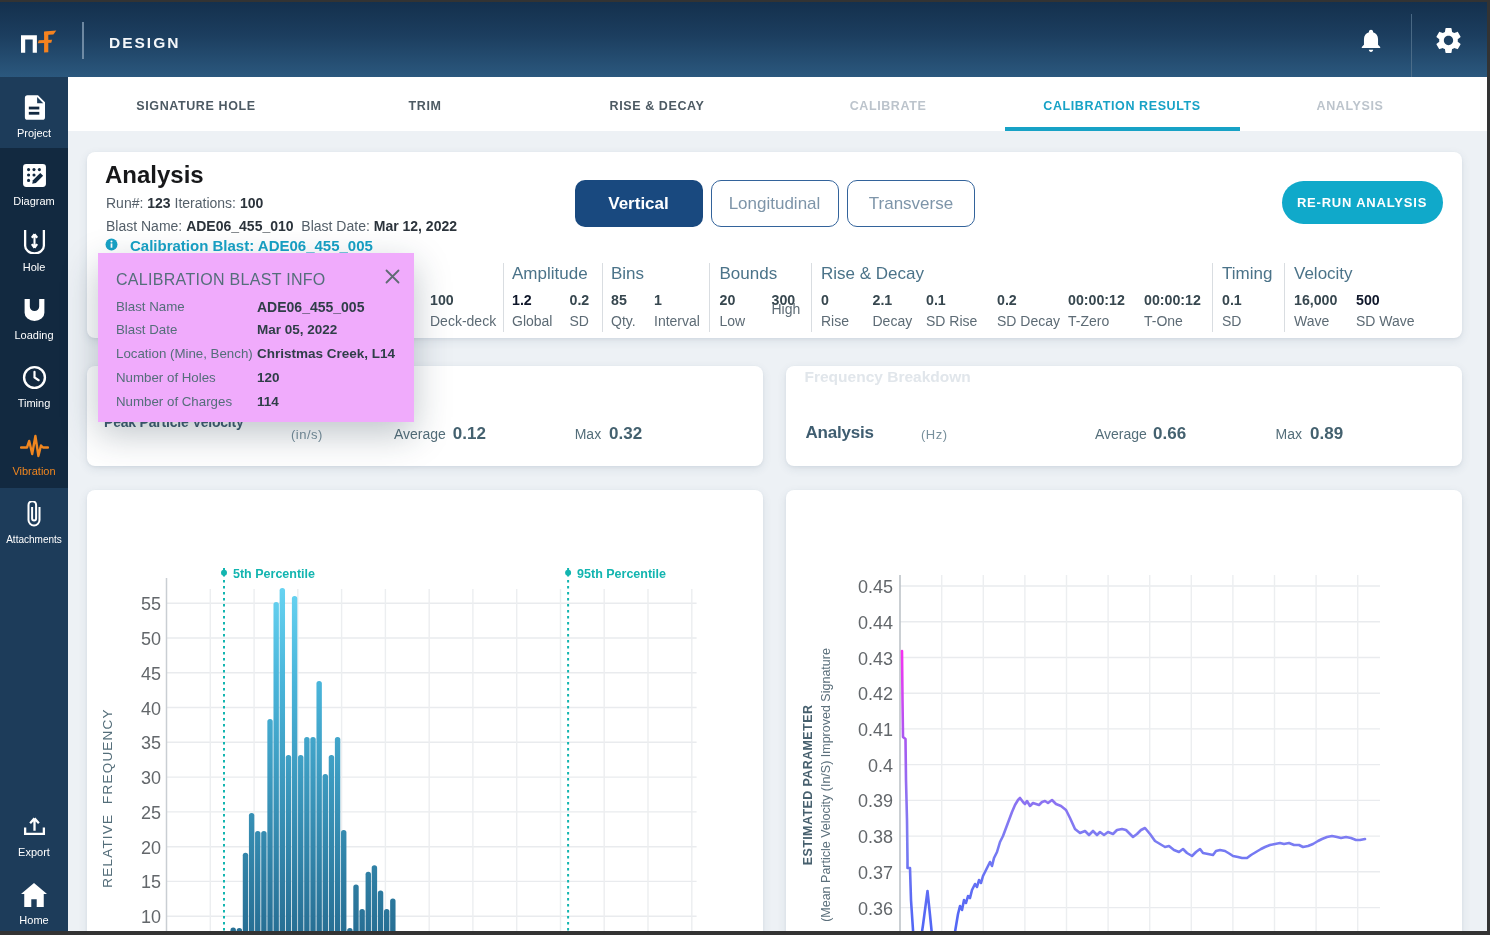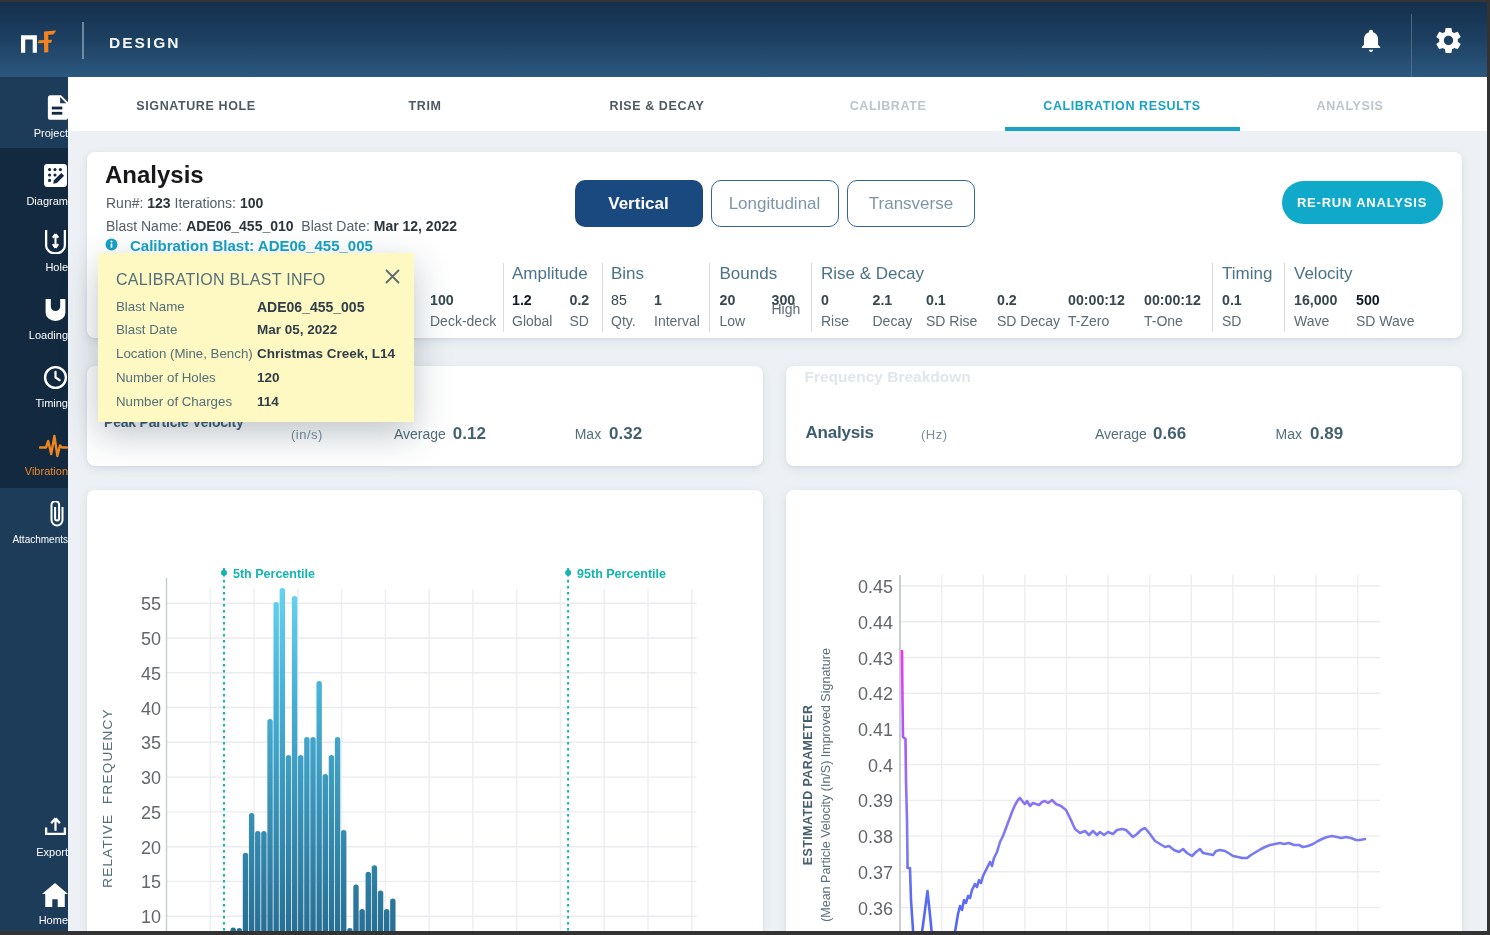--- a/index.html
+++ b/index.html
@@ -1,19 +1,19 @@
 <!DOCTYPE html>
 <html><head><meta charset="utf-8"><style>
 * { margin:0; padding:0; box-sizing:border-box; }
 body { width:1490px; height:935px; position:relative; overflow:hidden;
   font-family:"Liberation Sans", sans-serif; background:#edf1f5; }
 .abs { position:absolute; }
 .card { position:absolute; background:#fff; border-radius:8px;
   box-shadow:0 3px 10px rgba(36,66,94,0.10), 0 1px 3px rgba(36,66,94,0.06); }
-.sideitem { position:absolute; width:68px; text-align:right; color:#fff; }
+.sideitem { position:absolute; width:68px; text-align:center; color:#fff; }
 .sideitem .lbl { font-size:11px; margin-top:3px; }
 svg text { font-family:"Liberation Sans", sans-serif; }
 </style></head>
 <body>
 
 <div class="abs" style="left:0;top:2px;width:1487px;height:75px;background:linear-gradient(180deg,#14304d 0%,#1c3e5f 45%,#2b587e 100%)">
   <svg class="abs" style="left:21px;top:28px" width="36" height="24" viewBox="0 0 36 24">
     <path d="M0 22.8 L0 5.2 L15.9 5.2 L15.9 22.8 L11.7 22.8 L11.7 9.4 L4.2 9.4 L4.2 22.8 Z" fill="#fff"></path>
     <path d="M23.1 1.6 L35.3 0.6 L32.4 4.4 L23.1 5.1 Z" fill="#f5821f"></path>
     <path d="M23.1 2 L27.3 1.8 L27.3 22.3 L23.1 22.5 Z" fill="#f5821f"></path>
@@ -101,21 +101,21 @@
 <div style="position:absolute;left:1211.6px;top:263px;width:1px;height:69px;background:#d9dde1"></div>
 <div style="position:absolute;left:1284.0px;top:263px;width:1px;height:69px;background:#d9dde1"></div>
 <div style="position:absolute;left:430px;top:292px;font-size:14.2px;font-weight:bold;color:#37474f">100</div>
 <div style="position:absolute;left:430px;top:312.5px;font-size:14px;color:#5d6b75">Deck-deck</div>
 <div style="position:absolute;left:512px;top:264px;font-size:17px;color:#4b7389">Amplitude</div>
 <div style="position:absolute;left:512px;top:292px;font-size:14.2px;font-weight:bold;color:#0f172a">1.2</div>
 <div style="position:absolute;left:512px;top:312.5px;font-size:14px;color:#5d6b75">Global</div>
 <div style="position:absolute;left:569.5px;top:292px;font-size:14.2px;font-weight:bold;color:#37474f">0.2</div>
 <div style="position:absolute;left:569.5px;top:312.5px;font-size:14px;color:#5d6b75">SD</div>
 <div style="position:absolute;left:611px;top:264px;font-size:17px;color:#4b7389">Bins</div>
-<div style="position:absolute;left:611px;top:292px;font-size:14.2px;font-weight:normal;color:#37474f">85</div>
+<div style="position:absolute;left:611px;top:292px;font-size:14.2px;font-weight:bold;color:#37474f">85</div>
 <div style="position:absolute;left:611px;top:312.5px;font-size:14px;color:#5d6b75">Qty.</div>
 <div style="position:absolute;left:654px;top:292px;font-size:14.2px;font-weight:bold;color:#37474f">1</div>
 <div style="position:absolute;left:654px;top:312.5px;font-size:14px;color:#5d6b75">Interval</div>
 <div style="position:absolute;left:719.5px;top:264px;font-size:17px;color:#4b7389">Bounds</div>
 <div style="position:absolute;left:719.5px;top:292px;font-size:14.2px;font-weight:bold;color:#37474f">20</div>
 <div style="position:absolute;left:719.5px;top:312.5px;font-size:14px;color:#5d6b75">Low</div>
 <div style="position:absolute;left:771.5px;top:292px;font-size:14.2px;font-weight:bold;color:#37474f">300</div>
 <div style="position:absolute;left:771.5px;top:301px;font-size:14px;color:#5d6b75">High</div>
 <div style="position:absolute;left:821px;top:264px;font-size:17px;color:#4b7389">Rise &amp; Decay</div>
 <div style="position:absolute;left:821px;top:292px;font-size:14.2px;font-weight:bold;color:#37474f">0</div>
@@ -275,21 +275,21 @@
       <text x="107" y="317.4" text-anchor="end" font-size="18" fill="#63676b">0.39</text>
       <text x="107" y="353.1" text-anchor="end" font-size="18" fill="#63676b">0.38</text>
       <text x="107" y="388.8" text-anchor="end" font-size="18" fill="#63676b">0.37</text>
       <text x="107" y="424.6" text-anchor="end" font-size="18" fill="#63676b">0.36</text>
       <polyline points="116.0,161.0 116.5,210.0 117.0,247.0 119.5,249.0 120.0,290.0 121.0,330.0 121.5,370.0 121.5,378.0 124.0,378.0 125.0,410.0 128.0,455.0 133.0,462.0 137.0,435.0 141.5,401.0 144.0,425.0 147.0,455.0 150.0,472.0 154.0,482.0 158.0,488.0 162.0,478.0 166.0,460.0 169.0,442.0 172.0,424.0 174.0,416.0 176.0,420.0 178.0,410.0 180.0,413.0 182.0,406.0 184.0,408.0 186.0,400.0 189.0,394.0 191.0,397.0 193.0,390.0 195.0,393.0 197.0,386.0 200.0,380.0 202.0,376.0 204.0,372.0 206.0,376.0 208.0,368.0 211.0,362.0 214.0,352.0 217.0,346.0 220.0,338.0 223.0,330.0 226.0,322.0 229.0,315.0 232.0,310.0 234.0,308.0 237.0,312.0 239.0,314.0 241.0,311.0 244.0,316.0 247.0,313.0 250.0,314.0 253.0,315.0 256.0,312.0 259.0,311.0 262.0,313.0 266.0,310.0 270.0,314.0 275.0,316.0 280.0,320.0 284.0,328.0 289.0,339.0 294.0,343.0 299.0,341.0 303.0,345.0 307.0,341.0 311.0,345.0 314.0,342.0 318.0,345.0 322.0,342.0 327.0,344.0 331.0,340.0 336.0,339.0 340.0,340.0 344.0,344.0 347.0,347.0 351.0,344.0 355.0,340.0 359.0,338.0 364.0,344.0 369.0,351.0 374.0,354.0 379.0,357.0 383.0,356.0 388.0,360.0 393.0,362.0 397.0,359.0 401.0,363.0 406.0,366.0 410.0,362.0 414.0,359.0 417.0,363.0 422.0,364.0 427.0,365.0 430.0,361.0 434.0,360.0 439.0,361.0 444.0,364.0 447.0,366.0 452.0,367.0 456.0,368.0 461.0,368.0 465.0,365.0 470.0,362.0 475.0,359.0 479.0,357.0 484.0,355.0 489.0,354.0 494.0,353.0 498.0,354.0 503.0,353.0 508.0,355.0 513.0,355.0 517.0,357.0 522.0,356.0 527.0,354.0 532.0,351.0 536.0,349.0 541.0,347.0 546.0,346.0 551.0,347.0 555.0,348.0 560.0,347.0 565.0,348.0 570.0,350.0 574.0,350.0 579.0,349.0" fill="none" stroke="url(#lineg)" stroke-width="2.6" stroke-linejoin="round" stroke-linecap="round"></polyline>
       <text x="26" y="295" transform="rotate(-90 26 295)" text-anchor="middle" font-size="12.5" font-weight="bold" letter-spacing="0.4" fill="#47606e">ESTIMATED PARAMETER</text>
       <text x="44" y="295" transform="rotate(-90 44 295)" text-anchor="middle" font-size="12.5" fill="#5c707c">(Mean Particle Velocity (In/S) Improved Signature</text>
     </svg>
   </div>
 
-<div class="abs" style="left:98px;top:253px;width:316px;height:169px;background:#fef9c3;border-radius:0;
+<div class="abs" style="left:98px;top:253px;width:316px;height:169px;background:#f0abfc;border-radius:0;
   box-shadow:0 12px 34px rgba(25,45,65,0.28);z-index:20">
   <div class="abs" style="left:18px;top:17.5px;font-size:16px;color:#546e7a;letter-spacing:0.3px">CALIBRATION BLAST INFO</div>
   <svg class="abs" style="left:287px;top:16px" width="15" height="15" viewBox="0 0 15 15">
     <path d="M1.5 1.5 L13.5 13.5 M13.5 1.5 L1.5 13.5" stroke="#5f6a73" stroke-width="1.8" stroke-linecap="round"></path>
   </svg>
 <div class="abs" style="left:18px;top:45.5px;font-size:13.3px;color:#546e7a;white-space:nowrap">Blast Name</div>
     <div class="abs" style="left:159px;top:45.5px;font-size:14px;font-weight:bold;color:#2f3e48;white-space:nowrap">ADE06_455_005</div>
 <div class="abs" style="left:18px;top:69.3px;font-size:13.3px;color:#546e7a;white-space:nowrap">Blast Date</div>
     <div class="abs" style="left:159px;top:69.3px;font-size:13.5px;font-weight:bold;color:#2f3e48;white-space:nowrap">Mar 05, 2022</div>
 <div class="abs" style="left:18px;top:93.1px;font-size:13.3px;color:#546e7a;white-space:nowrap">Location (Mine, Bench)</div>

